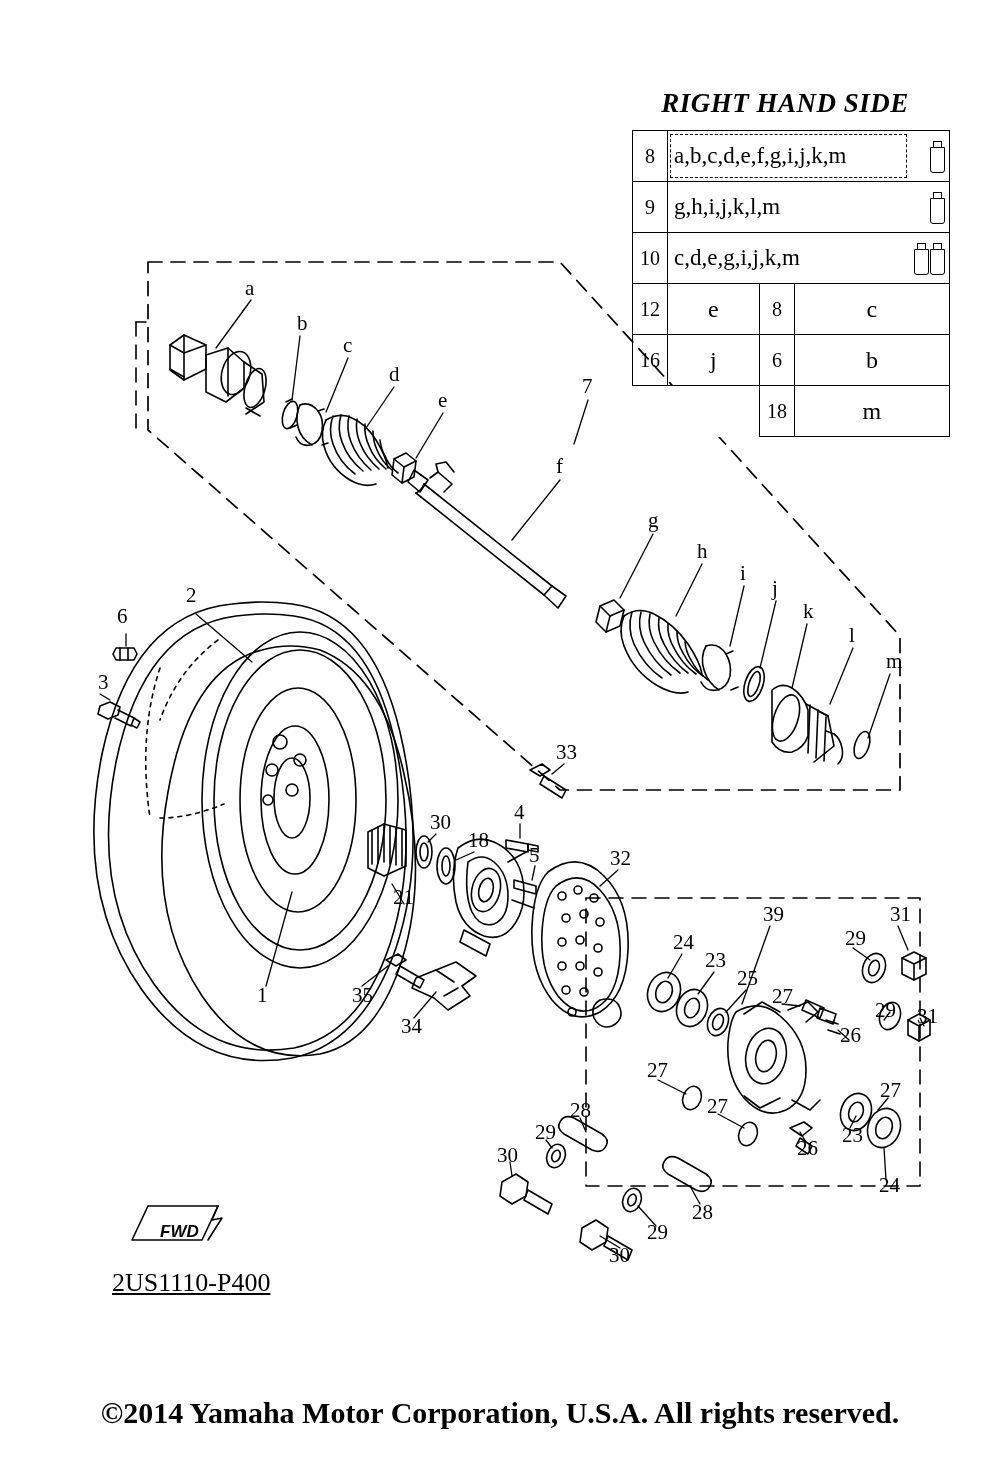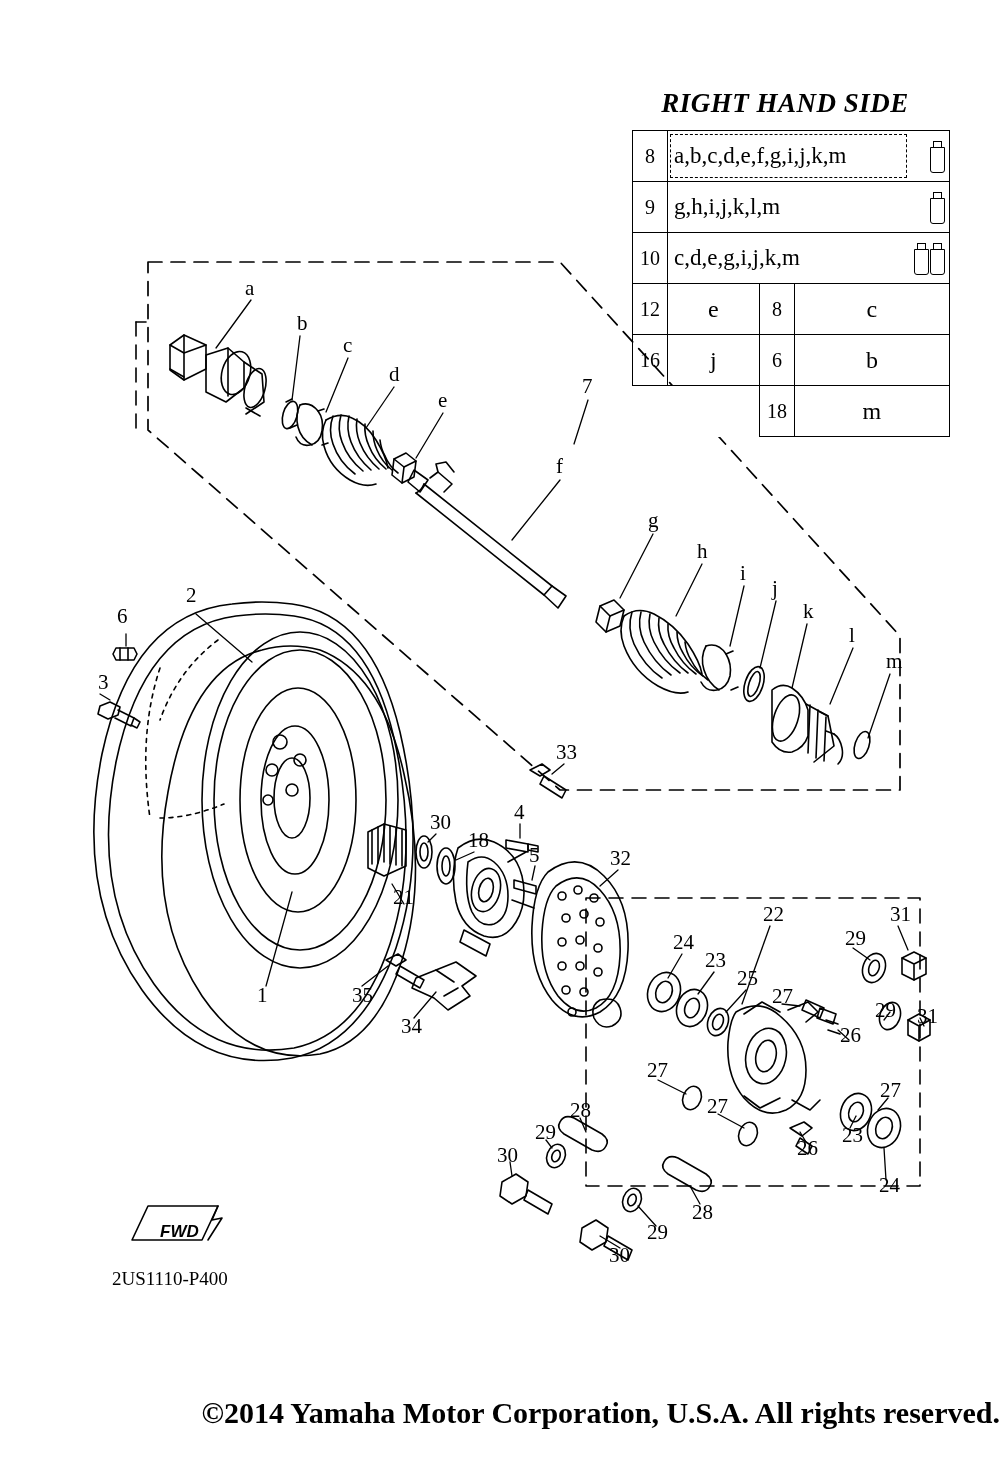--- a/index.html
+++ b/index.html
@@ -115,31 +115,32 @@
     right: 42px; bottom: 3px;
     border: 1.5px dashed #000;
   }
 
   
   #copyright {
     position: absolute;
     left: 0;
     top: 1396px;
     width: 1000px;
-    text-align: right;
+    text-align: center;
     font-family: "Liberation Serif", serif;
     font-size: 30px;
     font-weight: bold;
   }
   #partno {
     position: absolute;
     left: 112px;
     top: 1268px;
     font-family: "Liberation Serif", serif;
-    font-size: 19px;
+    font-size: 26px;
+    text-decoration: underline;
   }
   #fwd-text {
     position: absolute;
     left: 160px;
     top: 1222px;
     font-family: "Liberation Sans", sans-serif;
     font-size: 17px;
     font-weight: bold;
     font-style: italic;
   }
@@ -545,21 +546,21 @@
   <div class="lbl num" style="left:257px;top:985px">1</div>
   <div class="lbl num" style="left:393px;top:887px">21</div>
   <div class="lbl num" style="left:430px;top:812px">30</div>
   <div class="lbl num" style="left:468px;top:830px">18</div>
   <div class="lbl num" style="left:514px;top:802px">4</div>
   <div class="lbl num" style="left:529px;top:845px">5</div>
   <div class="lbl num" style="left:556px;top:742px">33</div>
   <div class="lbl num" style="left:610px;top:848px">32</div>
   <div class="lbl num" style="left:352px;top:985px">35</div>
   <div class="lbl num" style="left:401px;top:1016px">34</div>
-  <div class="lbl num" style="left:763px;top:904px">22</div>
+  <div class="lbl num" style="left:763px;top:904px">39</div>
   <div class="lbl num" style="left:673px;top:932px">24</div>
   <div class="lbl num" style="left:705px;top:950px">23</div>
   <div class="lbl num" style="left:737px;top:968px">25</div>
   <div class="lbl num" style="left:772px;top:986px">27</div>
   <div class="lbl num" style="left:845px;top:928px">29</div>
   <div class="lbl num" style="left:890px;top:904px">31</div>
   <div class="lbl num" style="left:840px;top:1025px">26</div>
   <div class="lbl num" style="left:875px;top:1000px">29</div>
   <div class="lbl num" style="left:917px;top:1006px">31</div>
   <div class="lbl num" style="left:647px;top:1060px">27</div>

